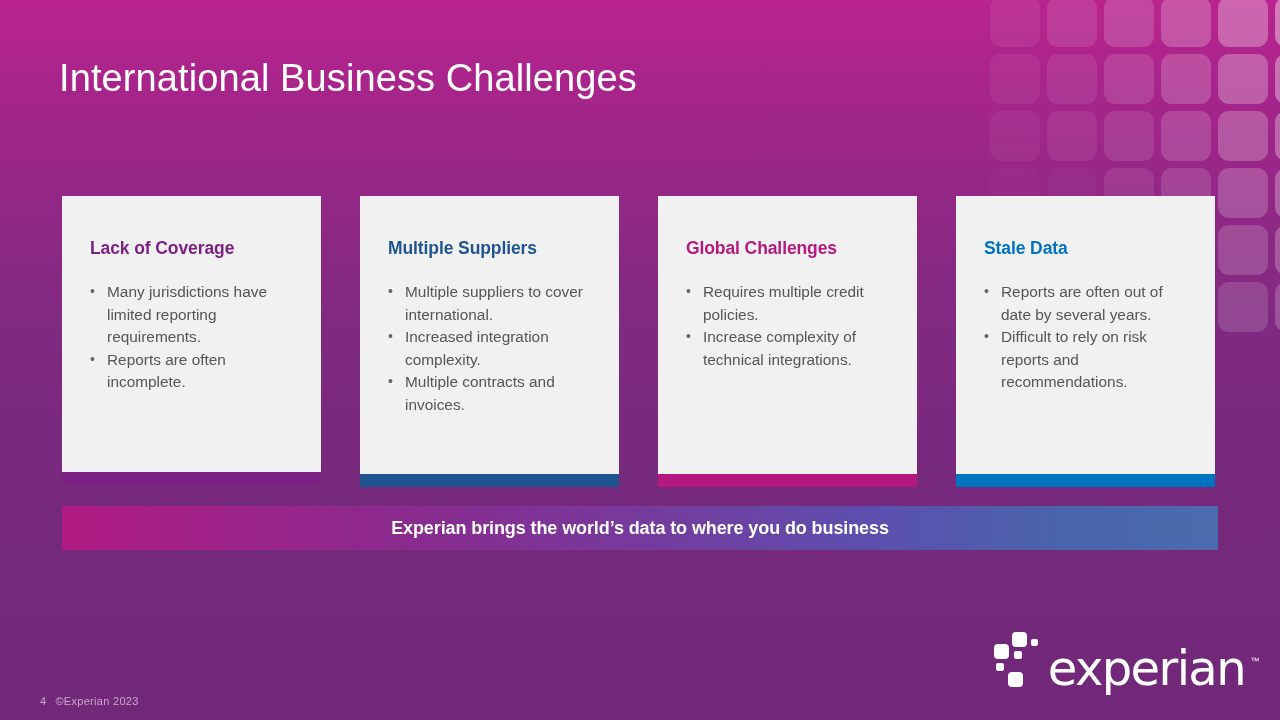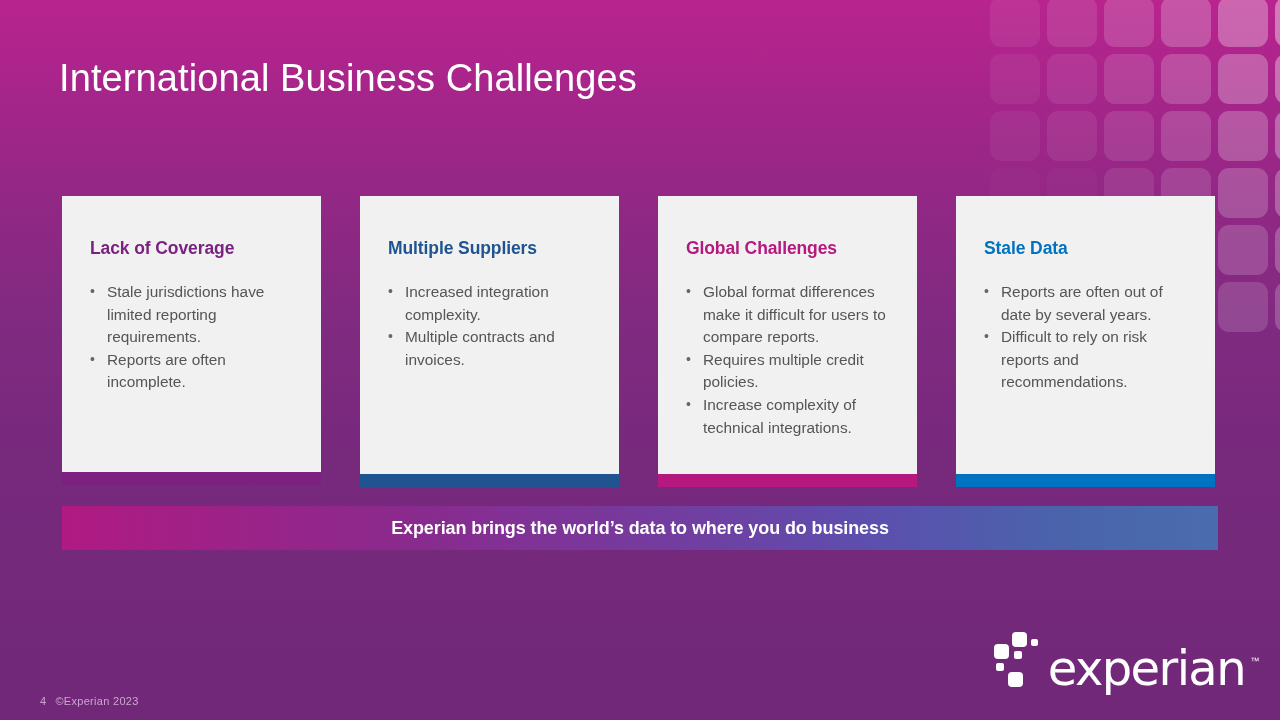--- a/index.html
+++ b/index.html
@@ -212,43 +212,43 @@
     </div>
 
   <div class="title">International Business Challenges</div>
 
   <div class="cards">
 
     <div class="card card-1">
       <div class="card-body">
         <div class="card-heading" style="color: rgb(122, 33, 130);">Lack of Coverage</div>
         <ul>
-          <li>Stale jurisdictions have limited reporting requirements.</li>
+          <li>Many jurisdictions have limited reporting requirements.</li>
           <li>Reports are often incomplete.</li>
         </ul>
       </div>
       <div class="card-bar" style="background: rgb(122, 33, 130);"></div>
     </div>
 
     <div class="card card-2">
       <div class="card-body">
         <div class="card-heading" style="color: rgb(31, 84, 144);">Multiple Suppliers</div>
         <ul>
+          <li>Multiple suppliers to cover international.</li>
           <li>Increased integration complexity.</li>
           <li>Multiple contracts and invoices.</li>
         </ul>
       </div>
       <div class="card-bar" style="background: rgb(31, 84, 144);"></div>
     </div>
 
     <div class="card card-3">
       <div class="card-body">
         <div class="card-heading" style="color: rgb(181, 24, 126);">Global Challenges</div>
         <ul>
-          <li>Global format differences make it difficult for users to compare reports.</li>
           <li>Requires multiple credit policies.</li>
           <li>Increase complexity of technical integrations.</li>
         </ul>
       </div>
       <div class="card-bar" style="background: rgb(181, 24, 126);"></div>
     </div>
 
     <div class="card card-4">
       <div class="card-body">
         <div class="card-heading" style="color: rgb(0, 115, 192);">Stale Data</div>

